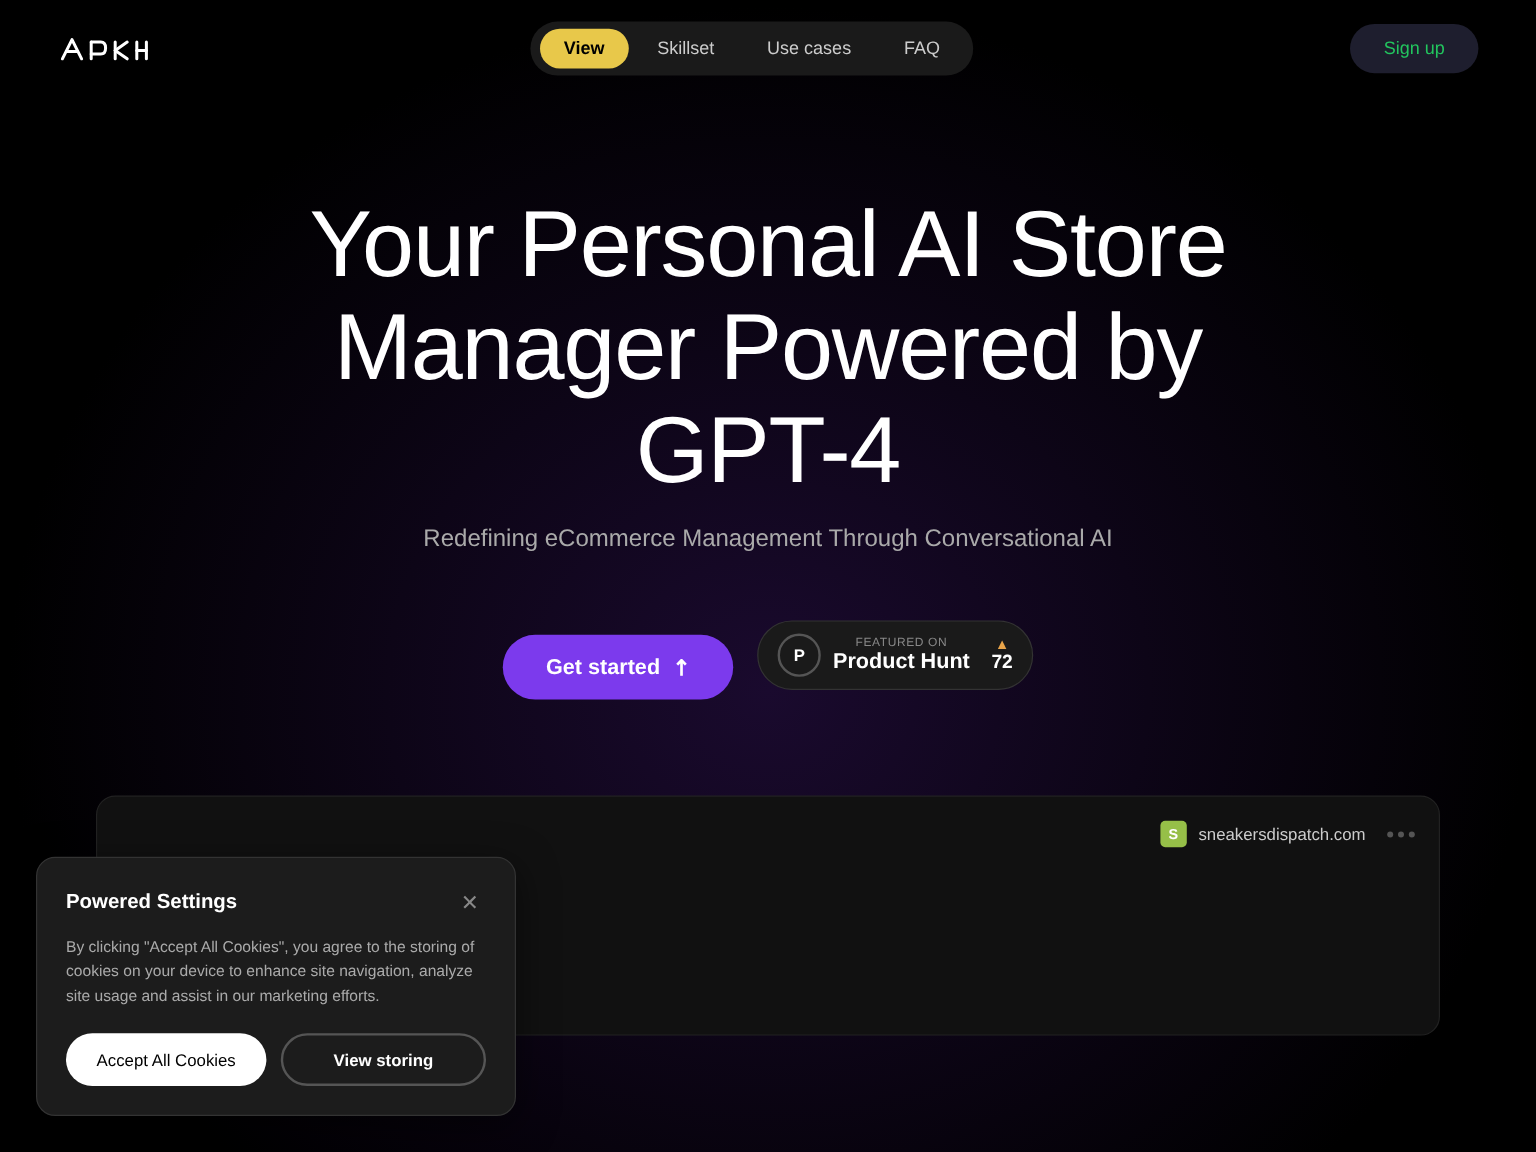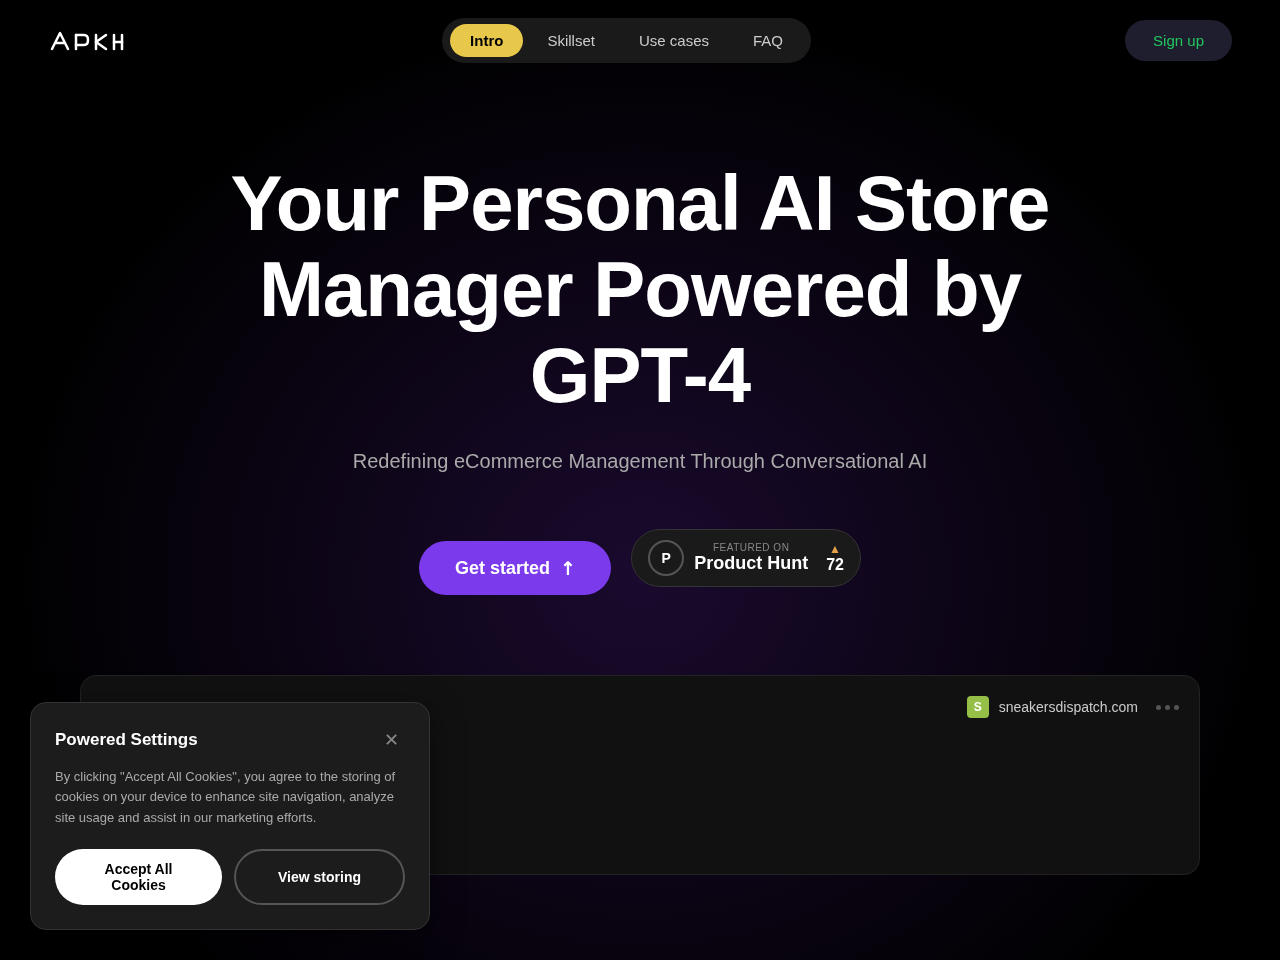--- a/index.html
+++ b/index.html
@@ -74,24 +74,24 @@
     .hero {
       display: flex;
       flex-direction: column;
       align-items: center;
       text-align: center;
       padding: 80px 40px 40px;
     }
 
     .hero-title {
       font-size: 78px;
-      font-weight: 700;
+      font-weight: 400;
       line-height: 1.1;
       max-width: 900px;
-      margin-bottom: 32px;
+      margin-bottom: 20px;
       letter-spacing: -1px;
     }
 
     .hero-subtitle {
       font-size: 20px;
       color: #aaa;
       margin-bottom: 48px;
       font-weight: 400;
     }
 
@@ -289,21 +289,21 @@
       gap: 12px;
     }
 
     .btn-accept {
       background: #fff;
       color: #000;
       border: none;
       border-radius: 50px;
       padding: 12px 22px;
       font-size: 14px;
-      font-weight: 700;
+      font-weight: 400;
       cursor: pointer;
       flex: 1;
     }
 
     .btn-options {
       background: transparent;
       color: #fff;
       border: 2px solid #555;
       border-radius: 50px;
       padding: 12px 22px;
@@ -348,21 +348,21 @@
           <path d="M48 15 L58 8" stroke="white" stroke-width="2.5" stroke-linecap="round"></path>
           <path d="M48 15 L58 22" stroke="white" stroke-width="2.5" stroke-linecap="round"></path>
           <path d="M66 8 L66 22" stroke="white" stroke-width="2.5" stroke-linecap="round"></path>
           <path d="M74 8 L74 22" stroke="white" stroke-width="2.5" stroke-linecap="round"></path>
           <path d="M66 15 L74 15" stroke="white" stroke-width="2.5" stroke-linecap="round"></path>
         </svg>
       </div>
     </div>
 
     <div class="nav-center">
-      <div class="nav-item active">Intro</div>
+      <div class="nav-item active">View</div>
       <div class="nav-item">Skillset</div>
       <div class="nav-item">Use cases</div>
       <div class="nav-item">FAQ</div>
     </div>
 
     <button class="signup-btn">Sign up</button>
   </nav>
 
   <section class="hero">
     <h1 class="hero-title">Your Personal AI Store Manager Powered by GPT-4</h1>

